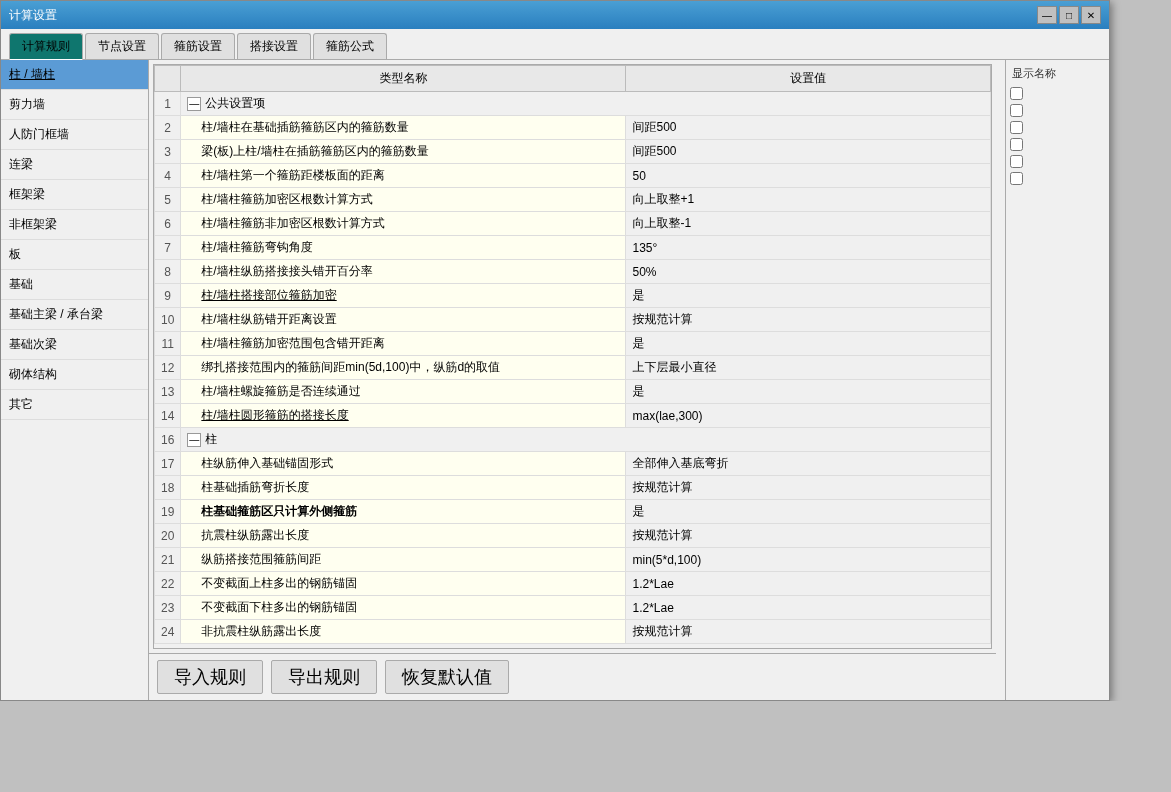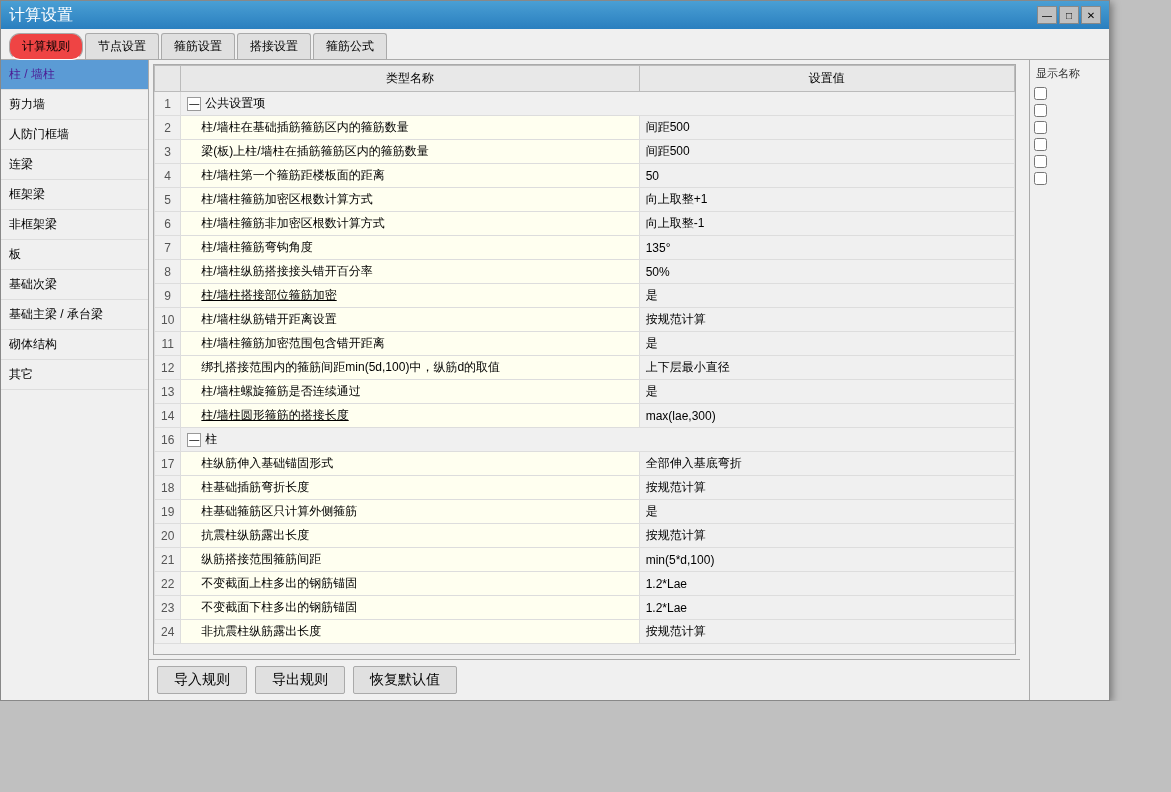--- a/index.html
+++ b/index.html
@@ -17,21 +17,21 @@
       background: linear-gradient(to bottom, #4a9fd4, #2a7fbf);
       color: white;
       padding: 4px 8px;
       display: flex;
       align-items: center;
       justify-content: space-between;
       height: 28px;
     }
 
     .title-bar-title {
-      font-size: 16px;
+      font-size: 12px;
       font-weight: normal;
     }
 
     .title-bar-controls {
       display: flex;
       gap: 2px;
     }
 
     .title-btn {
       width: 20px;
@@ -58,25 +58,24 @@
       padding: 4px 12px;
       border: 1px solid #aaa;
       border-bottom: none;
       background: #e0e0e0;
       cursor: pointer;
       font-size: 12px;
       border-radius: 3px 3px 0 0;
     }
 
     .tab.active {
-      background: #ef4444;
+      background: #0f766e;
       border-bottom: 1px solid #fff;
       margin-bottom: -1px;
       z-index: 1;
-      border-radius: 11px;
     }
 
     .content-area {
       display: flex;
       height: 640px;
     }
 
     .sidebar {
       width: 148px;
       background: #f0f0f0;
@@ -86,21 +85,22 @@
 
     .sidebar-item {
       padding: 6px 8px;
       cursor: pointer;
       border-bottom: 1px solid #ddd;
       font-size: 12px;
     }
 
     .sidebar-item.active {
       background: #5b9bd5;
-      color: #4c1d95;
+      color: #000000;
+      text-decoration: underline;
     }
 
     .main-panel {
       flex: 1;
       display: flex;
       flex-direction: column;
       overflow: hidden;
     }
 
     .table-container {
@@ -171,26 +171,26 @@
       gap: 8px;
       background: #f0f0f0;
       border-top: 1px solid #aaa;
     }
 
     .footer-btn {
       padding: 4px 16px;
       background: #e0e0e0;
       border: 1px solid #aaa;
       cursor: pointer;
-      font-size: 14px;
+      font-size: 18px;
       border-radius: 2px;
     }
 
     .right-panel {
-      width: 80px;
+      width: 104px;
       background: #f0f0f0;
       border-left: 1px solid #aaa;
       padding: 4px;
       display: flex;
       flex-direction: column;
       align-items: flex-start;
       gap: 4px;
       margin-left: 9px;
     }
 
@@ -232,22 +232,23 @@
   <div class="content-area">
 
     <div class="sidebar">
       <div class="sidebar-item active">柱 / 墙柱</div>
       <div class="sidebar-item">剪力墙</div>
       <div class="sidebar-item">人防门框墙</div>
       <div class="sidebar-item">连梁</div>
       <div class="sidebar-item">框架梁</div>
       <div class="sidebar-item">非框架梁</div>
       <div class="sidebar-item">板</div>
+      <div class="sidebar-item">基础</div>
+      <div class="sidebar-item">基础主梁 / 承台梁</div>
       <div class="sidebar-item">基础次梁</div>
-      <div class="sidebar-item">基础主梁 / 承台梁</div>
       <div class="sidebar-item">砌体结构</div>
       <div class="sidebar-item">其它</div>
     </div>
 
     <div class="main-panel">
       <div class="table-container">
         <table>
           <thead>
             <tr>
               <th style="width:30px;"></th>
@@ -334,21 +335,21 @@
                 <td class="col-name" style="padding-left: 20px;">柱纵筋伸入基础锚固形式</td>
                 <td class="col-value">全部伸入基底弯折</td>
               </tr>
               <tr>
                 <td class="row-num">18</td>
                 <td class="col-name" style="padding-left: 20px;">柱基础插筋弯折长度</td>
                 <td class="col-value">按规范计算</td>
               </tr>
               <tr>
                 <td class="row-num">19</td>
-                <td class="col-name" style="padding-left: 20px;">柱基础箍筋区只计算外侧箍筋</td>
+                <td class="col-name" style="padding-left: 20px; font-weight: bold;">柱基础箍筋区只计算外侧箍筋</td>
                 <td class="col-value">是</td>
               </tr>
               <tr>
                 <td class="row-num">20</td>
                 <td class="col-name" style="padding-left: 20px;">抗震柱纵筋露出长度</td>
                 <td class="col-value">按规范计算</td>
               </tr>
               <tr>
                 <td class="row-num">21</td>
                 <td class="col-name" style="padding-left: 20px;">纵筋搭接范围箍筋间距</td>

